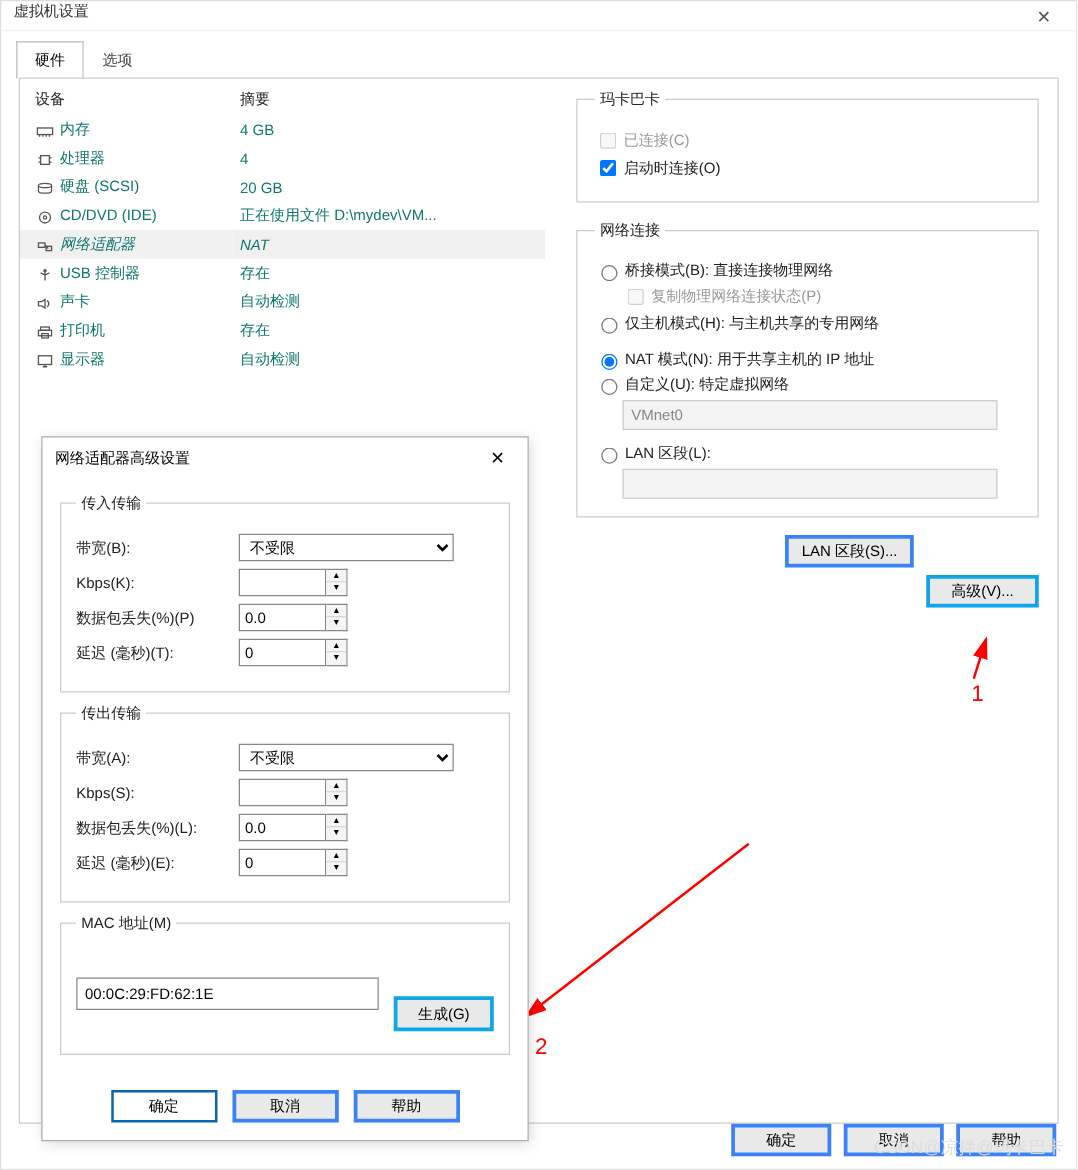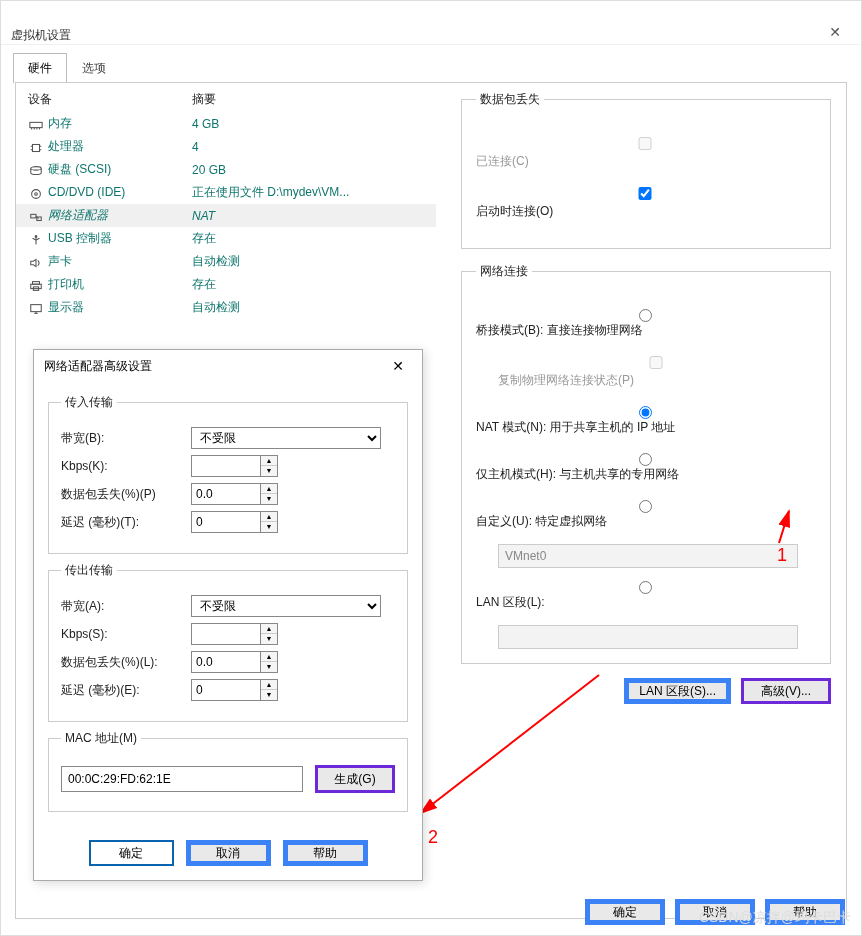--- a/index.html
+++ b/index.html
@@ -1,65 +1,65 @@
 <!DOCTYPE html>
 <html><head>
 <meta charset="utf-8">
 <style>
   * { box-sizing: border-box; font-family: "Microsoft YaHei", "Segoe UI", sans-serif; }
   body { margin: 0; background: #fff; font-size: 12px; color: #000; }
   .window { width: 862px; height: 936px; position: relative; background: #fff; border: 1px solid #ddd; overflow: hidden; }
-  .titlebar { height: 44px; display: flex; align-items: flex-end; padding: 0 10px; border-bottom: 1px solid #f0f0f0; }
+  .titlebar { height: 24px; display: flex; align-items: flex-start; padding: 0 10px; border-bottom: 1px solid #f0f0f0; }
   .titlebar .title { flex: 1; font-size: 12px; color: #333; }
   .titlebar .close { font-size: 14px; color: #555; padding: 4px 10px; cursor: pointer; }
   .tabs { display: flex; padding: 8px 10px 0 12px; }
   .tab { padding: 6px 14px; border: 1px solid #bbb; border-bottom: none; background: #fff; font-size: 12px; cursor: pointer; }
   .tab.inactive { border-color: transparent; color: #444; }
   .content { position: relative; height: calc(100% - 110px); padding: 0 14px 0 14px; }
   .inner-box { border: 1px solid #ccc; height: 837px; position: relative; margin-top: -1px; }
 
   .device-list { position: absolute; left: 0; top: 4px; width: 420px; }
   .device-list table { width: 100%; border-collapse: collapse; }
   .device-list th { text-align: left; padding: 4px 6px; font-weight: normal; font-size: 12px; color: #222; }
   .device-list td { padding: 3px 6px; font-size: 12px; color: #0f766e; vertical-align: middle; }
   .device-list tr.selected { background: #f0f0f0; font-style: italic; }
   .device-icon { display: inline-block; width: 16px; text-align: center; margin-right: 4px; vertical-align: middle; }
   .device-icon svg { width: 14px; height: 12px; vertical-align: middle; }
 
   .right-panel { position: absolute; left: 445px; top: 0; width: 370px; }
   fieldset { border: 1px solid #ccc; margin: 8px 0 14px 0; padding: 12px 14px 14px 14px; }
   legend { font-size: 12px; padding: 0 4px; color: #222; }
-  .chk-row { display: flex; margin: 14px 0; font-size: 12px; color: #222; flex-direction: column; }
+  .chk-row { display: flex; align-items: center; margin: 3px 0; font-size: 12px; color: #222; }
   .chk-row.disabled { color: #999; }
   .chk-row input[type=checkbox], .chk-row input[type=radio] { margin-right: 6px; }
   .sub { margin-left: 22px; }
   .combo { width: 300px; height: 24px; background: #f3f3f3; border: 1px solid #ccc; padding: 2px 6px; font-size: 12px; color: #888; margin-top: 4px; margin-left: 22px; display: flex; align-items: center; }
 
   .btn-row { display: flex; justify-content: flex-end; gap: 10px; padding-right: 0; }
-  .btn { min-width: 90px; height: 26px; background: #e9e9e9; border: 5px solid #3b82f6; font-size: 12px; cursor: pointer; padding: 0 10px; }
-  .btn.hl { border: 3px solid #6d28d9; }
+  .btn { min-width: 90px; height: 26px; background: #e9e9e9; border: 3px solid #3b82f6; font-size: 12px; cursor: pointer; padding: 0 10px; }
+  .btn.hl { border: 3px solid #0ea5e9; margin-top: 32px; }
 
   .annot { position: absolute; color: #ff0000; font-size: 18px; font-weight: normal; pointer-events: none; }
   .arrow-svg { position: absolute; pointer-events: none; }
 
   .main-buttons { position: absolute; right: 16px; bottom: 10px; display: flex; gap: 10px; }
   .main-buttons .btn { min-width: 80px; }
 
   
   .adv-dialog { position: absolute; left: 32px; top: 348px; width: 390px; background: #fff; border: 1px solid #aaa; box-shadow: 2px 2px 10px rgba(0,0,0,0.15); z-index: 10; }
   .adv-title { height: 32px; display: flex; align-items: center; padding: 0 10px; font-size: 12px; }
   .adv-title .t { flex: 1; font-family: Liberation Serif, serif; }
   .adv-title .x { font-size: 14px; cursor: pointer; padding: 4px 8px; }
   .adv-body { padding: 4px 14px 10px 14px; }
   .adv-body fieldset { margin: 8px 0; padding: 10px 12px 14px 12px; }
   .fld-row { display: flex; align-items: center; margin: 6px 0; }
   .fld-row label { width: 130px; font-size: 12px; color: #222; }
   .fld-row .ctrl { flex: 1; display: flex; align-items: center; }
   .fld-row select, .fld-row input[type=text] { height: 22px; font-size: 12px; padding: 1px 4px; border: 1px solid #888; background: #fff; }
-  .fld-row select { width: 190px; }
+  .fld-row select { width: 172px; }
   .spinner { display: flex; align-items: flex-end; }
   .spinner input { width: 70px; }
   .spinner .sp-btns { display: flex; flex-direction: column; border: 1px solid #888; border-left: none; }
   .spinner .sp-btns span { width: 16px; height: 10px; font-size: 7px; text-align: center; line-height: 10px; background: #f5f5f5; cursor: pointer; border-bottom: 1px solid #ccc; }
   .spinner .sp-btns span:last-child { border-bottom: none; }
   .mac-row { display: flex; align-items: center; margin: 8px 0 4px 0; }
   .mac-row input { flex: 1; height: 26px; font-size: 12px; padding: 2px 6px; border: 1px solid #888; margin-right: 12px; }
   .mac-row .btn { height: 28px; min-width: 80px; }
   .adv-buttons { display: flex; justify-content: center; gap: 12px; padding: 10px 0 14px 0; }
   .adv-buttons .btn { min-width: 85px; }
@@ -167,48 +167,48 @@
                       <line x1="8" y1="9" x2="8" y2="11" stroke="#555" stroke-width="1.2" fill="none"></line>
                     </svg></span><span>显示器</span></td>
                 <td>自动检测</td>
               </tr>
             </tbody>
         </table>
       </div>
 
       <div class="right-panel">
         <fieldset>
-          <legend>数据包丢失</legend>
+          <legend>玛卡巴卡</legend>
           <div class="chk-row disabled">
             <input type="checkbox" disabled="" style="">
             <span>已连接(C)</span>
           </div>
           <div class="chk-row">
             <input type="checkbox" checked="" style="">
             <span>启动时连接(O)</span>
           </div>
         </fieldset>
 
         <fieldset>
           <legend>网络连接</legend>
           <div class="chk-row">
               <input type="radio" name="nc" style="">
               <span>桥接模式(B): 直接连接物理网络</span>
             </div>
           <div class="chk-row sub disabled">
               <input type="checkbox" disabled="" style="">
               <span>复制物理网络连接状态(P)</span>
             </div>
+          <div class="chk-row">
+              <input type="radio" name="nc" style="">
+              <span>仅主机模式(H): 与主机共享的专用网络</span>
+            </div>
           <div class="chk-row" style="margin-top:12px">
               <input type="radio" name="nc" checked="" style="">
               <span>NAT 模式(N): 用于共享主机的 IP 地址</span>
-            </div>
-          <div class="chk-row">
-              <input type="radio" name="nc" style="">
-              <span>仅主机模式(H): 与主机共享的专用网络</span>
             </div>
           <div class="chk-row">
               <input type="radio" name="nc" style="">
               <span>自定义(U): 特定虚拟网络</span>
             </div>
           <div class="combo">
               <span>VMnet0</span>
             </div>
           <div class="chk-row" style="margin-top:10px">
               <input type="radio" name="nc" style="">

